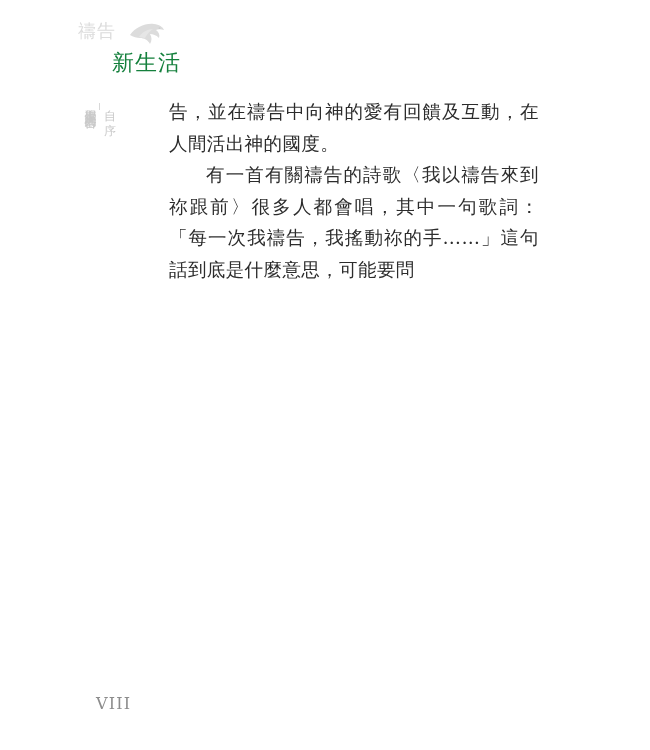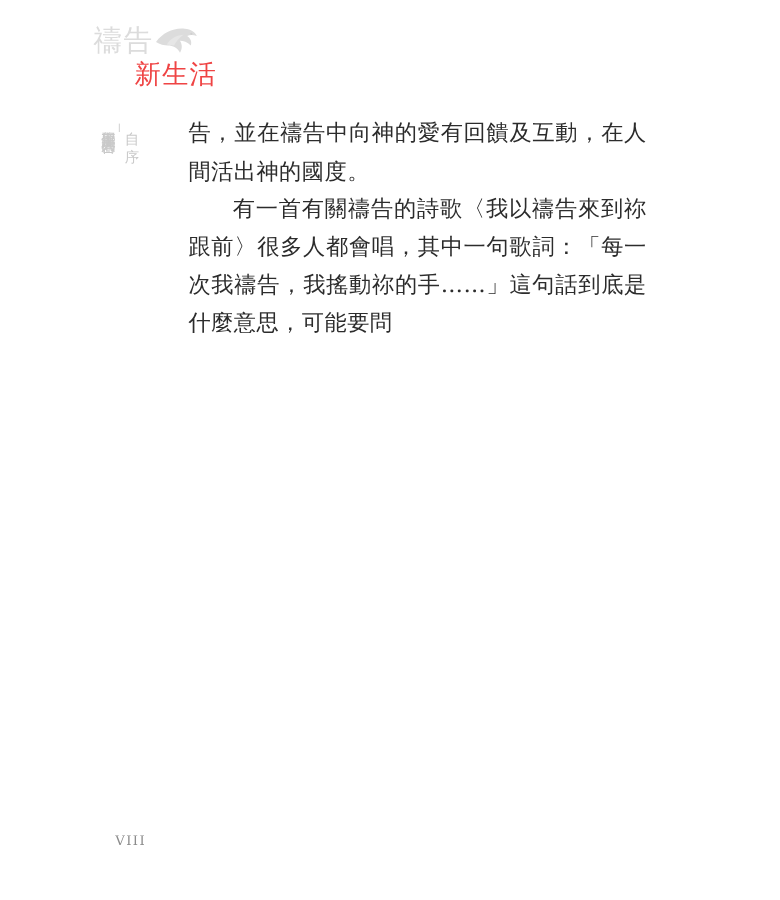--- a/index.html
+++ b/index.html
@@ -28,34 +28,34 @@
     left: 78px;
     top: 16px;
     width: 190px;
     height: 70px;
     user-select: none;
   }
   .logo-line1 {
     position: absolute;
     left: 0;
     top: 6px;
-    font-size: 24px;
+    font-size: 18px;
     letter-spacing: 1px;
     color: #dcdcdc;
     font-family: "DejaVu Serif", "Liberation Serif", serif;
     line-height: 1;
     white-space: nowrap;
   }
   .logo-line2 {
     position: absolute;
     left: 34px;
     top: 36px;
     font-size: 22px;
     letter-spacing: 1px;
-    color: #ef4444;
+    color: #15803d;
     font-family: "DejaVu Serif", "Liberation Serif", serif;
     line-height: 1;
     white-space: nowrap;
   }
   .logo-dove {
     position: absolute;
     left: 48px;
     top: 2px;
     width: 40px;
     height: 32px;
@@ -87,38 +87,38 @@
   }
 
   
   .textcol {
     position: absolute;
     left: 157px;
     top: 96px;
     width: 382px;
   }
   .para {
-    margin: 0 0 0 0;
+    margin: 0 0 0 12px;
     font-size: 18.5px;
     line-height: 31.5px;
     color: #2c2c2c;
     text-align: justify;
     text-justify: inter-character;
     letter-spacing: 0.4px;
     font-family: "DejaVu Serif", "Liberation Serif", serif;
   }
   .para.indent { text-indent: 2em; }
   .para + .para { margin-top: 0px; }
 
   
   .folio {
     position: absolute;
     left: 96px;
     top: 694px;
-    font-size: 11px;
+    font-size: 16px;
     letter-spacing: 1.2px;
     color: #8c8c8c;
     font-family: "DejaVu Serif", "Liberation Serif", serif;
     user-select: none;
   }
 </style>
 </head>
 <body>
 
 <div class="page">

